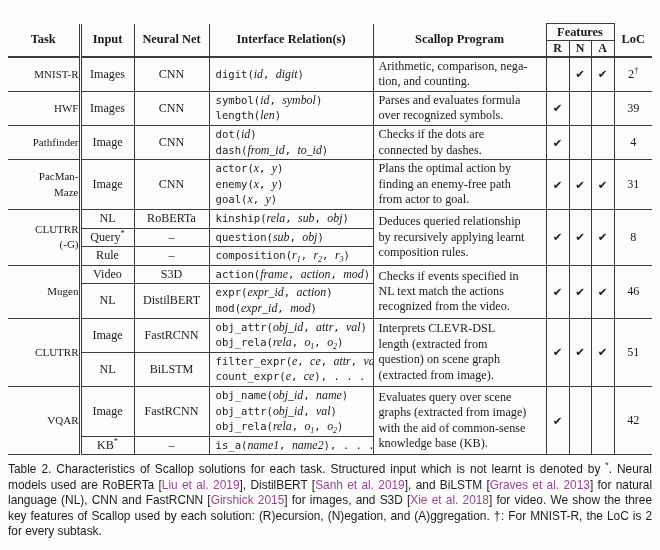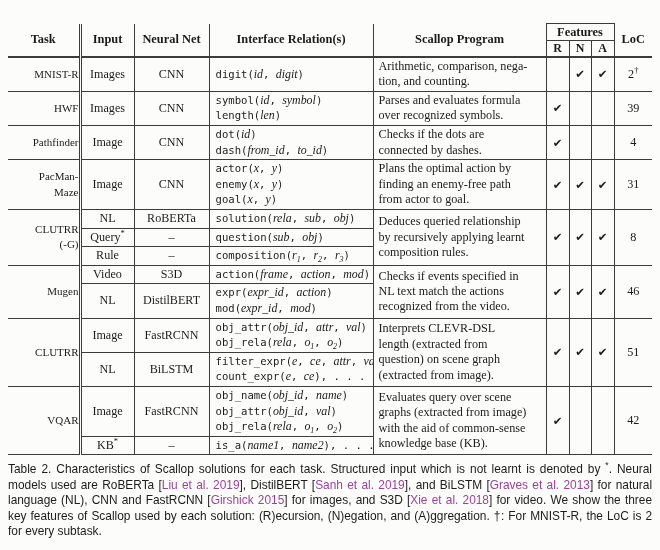--- a/index.html
+++ b/index.html
@@ -222,21 +222,21 @@
           <td class="loc col-loc" rowspan="1">31</td>
         </tr>
         <tr class="task-first">
           <td class="task" rowspan="3">
             <div class="task-line">CLUTRR</div>
             <div class="task-line">(-G)</div>
           </td>
           <td class="input col-input">NL</td>
           <td class="net col-net">RoBERTa</td>
           <td class="rel col-rel">
-            <div class="rel-line"><span class="rel-name">solution</span>(<span class="arg">rela</span>, <span class="arg">sub</span>, <span class="arg">obj</span>)</div>
+            <div class="rel-line"><span class="rel-name">kinship</span>(<span class="arg">rela</span>, <span class="arg">sub</span>, <span class="arg">obj</span>)</div>
           </td>
           <td class="prog col-prog" rowspan="3">
             <div class="prog-line">Deduces queried relationship</div>
             <div class="prog-line">by recursively applying learnt</div>
             <div class="prog-line">composition rules.</div>
           </td>
           <td class="feat col-r" rowspan="3">✔</td>
           <td class="feat col-n" rowspan="3">✔</td>
           <td class="feat col-a" rowspan="3">✔</td>
           <td class="loc col-loc" rowspan="3">8</td>

